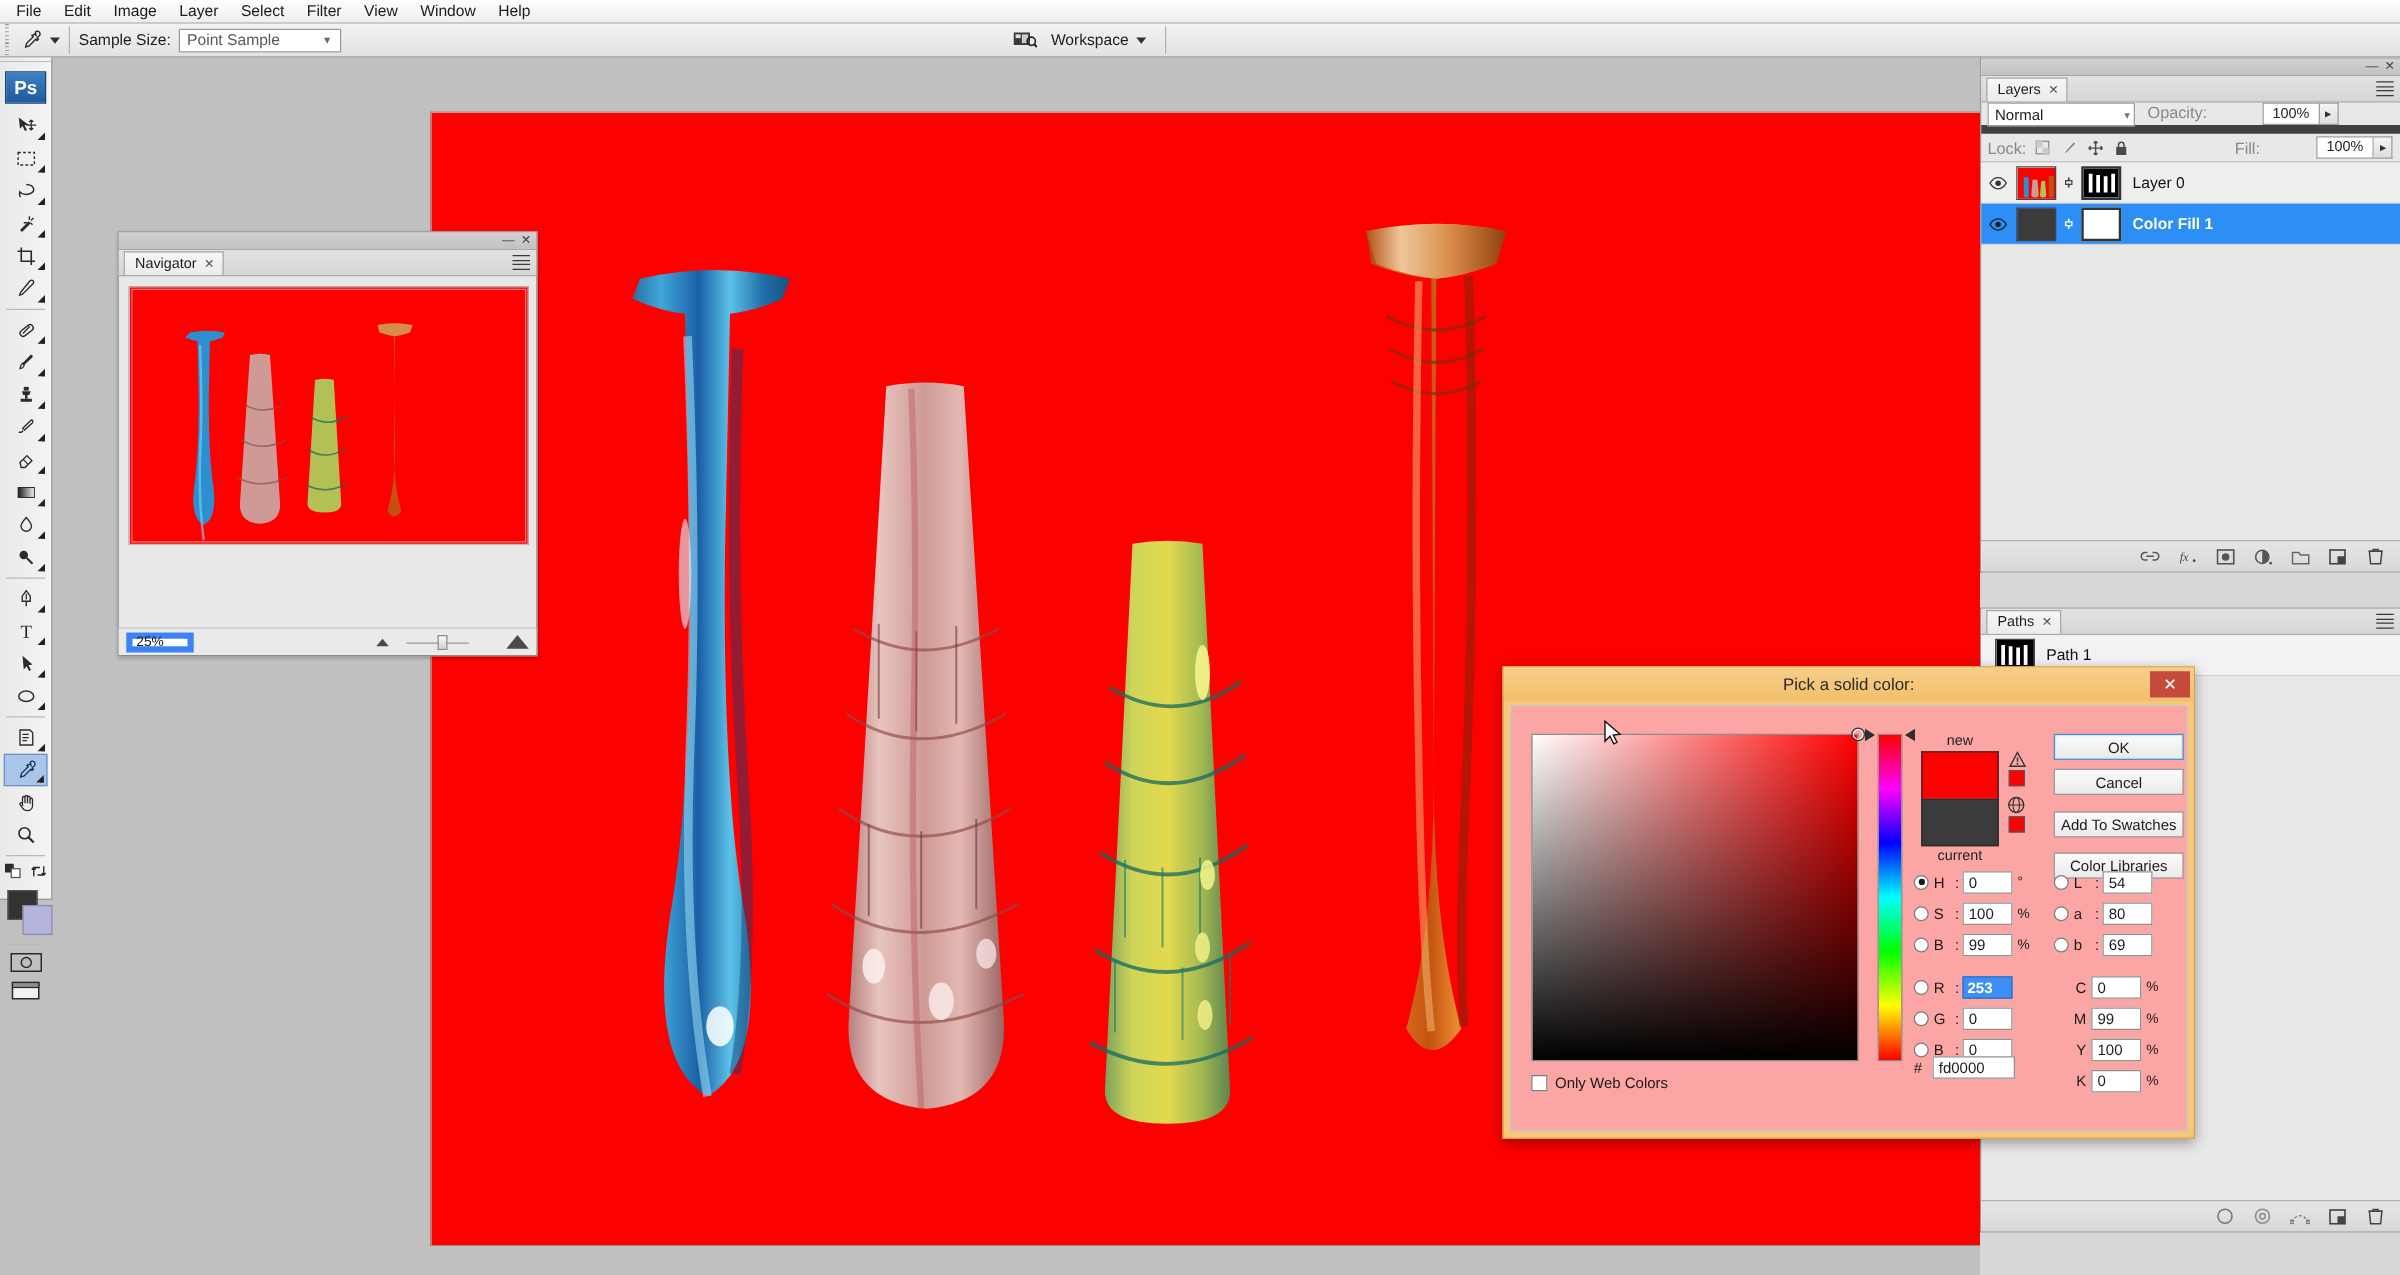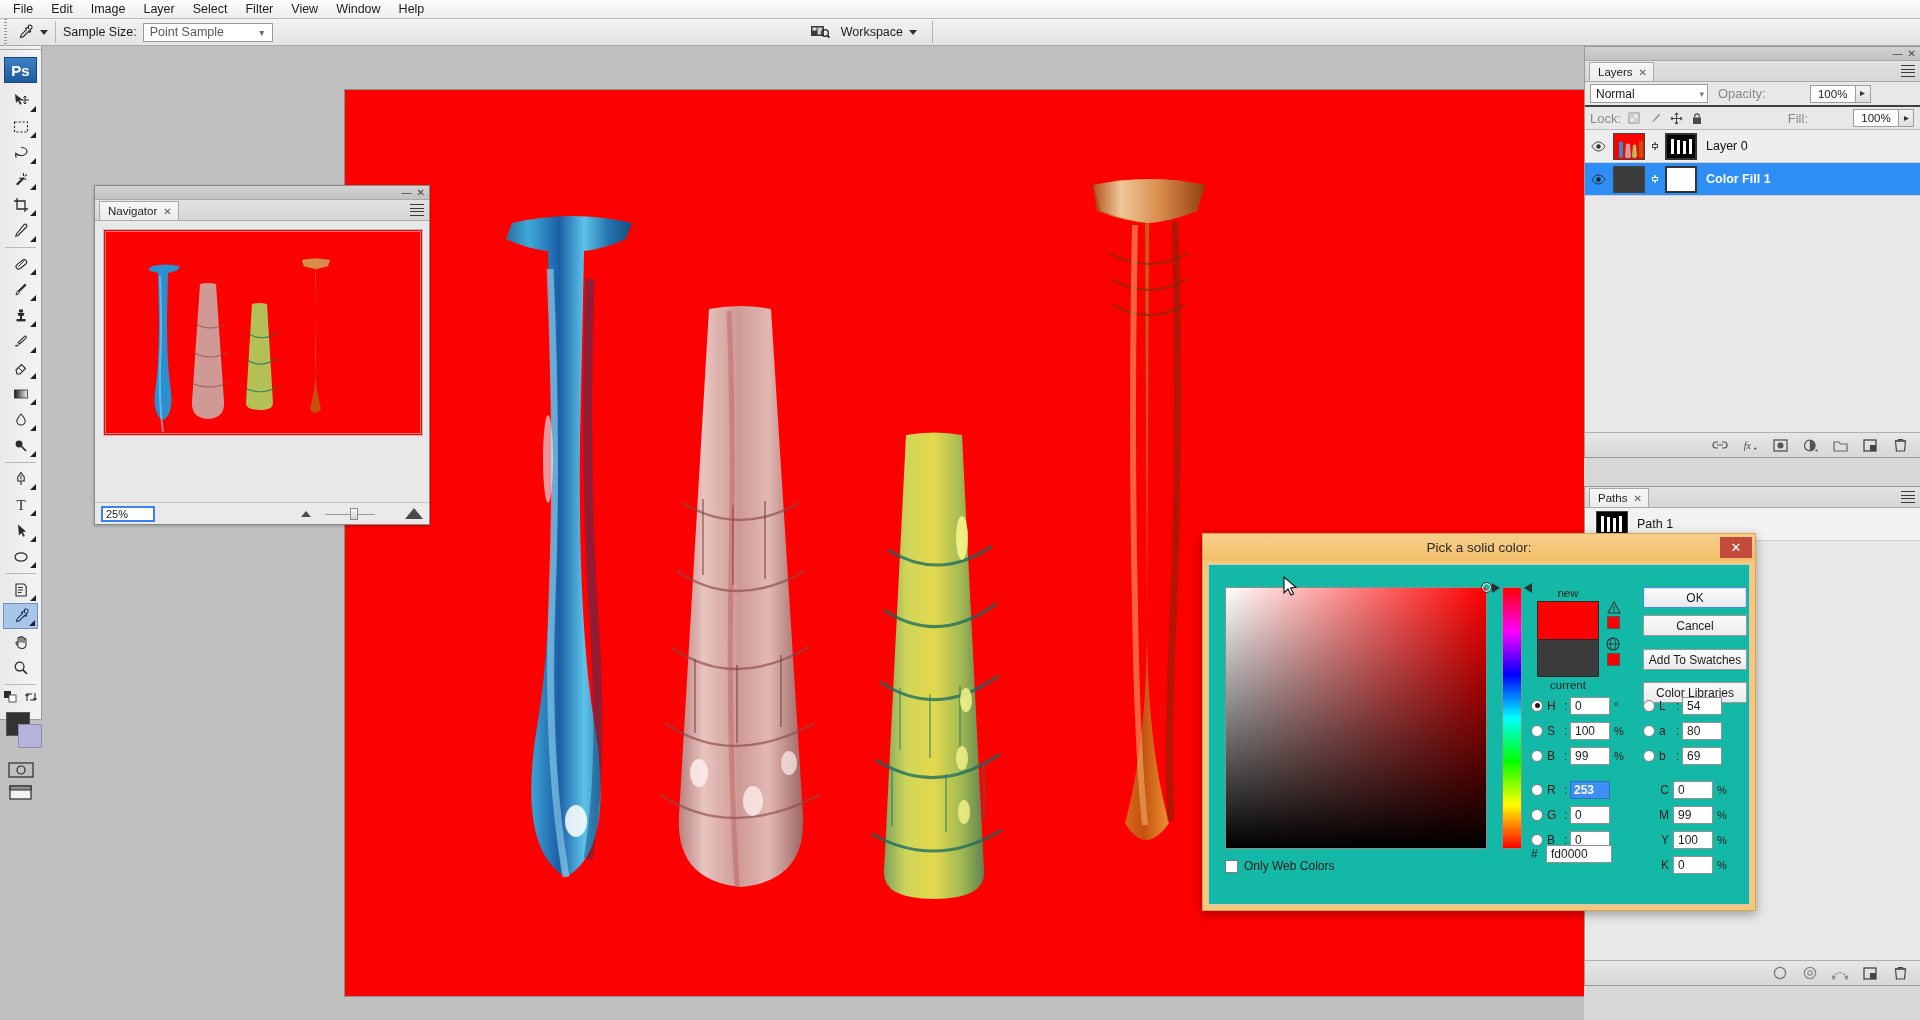--- a/index.html
+++ b/index.html
@@ -140,41 +140,41 @@
     position: relative; width: 320px; height: 207px; background: #fd0000;
     border: 1px solid #bdbdbd; overflow: hidden;
   }
   .nav-view-rect { position: absolute; inset: 1px; border: 1px solid #ff7a7a; }
   .nav-footer {
     position: absolute; left: 0; right: 0; bottom: 0; height: 22px;
     background: #eaeaea; border-top: 1px solid #c4c4c4;
     display: flex; align-items: center; padding: 0 6px; gap: 6px;
   }
   .zoom-box {
-    width: 54px; height: 16px; background: #fff; border: 2px solid #3b82f6;
+    width: 54px; height: 16px; background: #fff; border: 5px solid #3b82f6;
     font-size: 11px; color: #222; display: flex; align-items: center; padding-left: 3px;
   }
   .zoom-slider { flex: 1; height: 16px; position: relative; margin: 0 24px 0 8px; }
   .zoom-track { position: absolute; left: 0; right: 0; top: 8px; height: 1px; background: #9b9b9b; }
   .zoom-knob {
     position: absolute; left: 50%; top: 2px; width: 8px; height: 12px;
     background: linear-gradient(#fafafa,#d2d2d2); border: 1px solid #8c8c8c;
   }
   .zoom-sm, .zoom-lg { width: 0; height: 0; border-style: solid; }
   .zoom-sm { border-width: 0 5px 6px 5px; border-color: transparent transparent #4a4a4a transparent; }
   .zoom-lg { border-width: 0 9px 11px 9px; border-color: transparent transparent #4a4a4a transparent; }
 
   
   .dock { position: absolute; right: 0; top: 46px; width: 336px; height: 974px; background: #d7d7d7; }
   #layers-panel { position: absolute; right: 0; top: 0; width: 336px; height: 412px; background: #e8e8e8; border: 1px solid #9a9a9a; border-right: none; }
   #paths-panel  { position: absolute; right: 0; top: 440px; width: 336px; height: 500px; background: #e8e8e8; border: 1px solid #9a9a9a; border-right: none; }
 
   .ly-row1 {
-    height: 25px; display: flex; align-items: center; padding: 0 6px 0 5px; gap: 4px;
-    border-bottom: 2px solid #404040;
+    height: 25px; display: flex; padding: 0 6px 0 5px; gap: 4px;
+    border-bottom: 7px solid #404040;
   }
   .blend-combo {
     width: 118px; height: 19px; background: #fff; border: 1px solid #9d9d9d;
     display: flex; align-items: center; padding-left: 5px; font-size: 12px; color: #1c1c1c;
   }
   .blend-combo .chev { margin-left: auto; margin-right: 3px; color: #777; font-size: 9px; }
   .mini-label { font-size: 13px; color: #888; margin-left: 6px; }
   .num-box {
     width: 46px; height: 18px; background: #fff; border: 1px solid #9d9d9d;
     display: flex; align-items: center; justify-content: center; font-size: 11.5px; color: #1c1c1c; margin-left: 40px;
@@ -216,21 +216,21 @@
     display: flex; align-items: center; justify-content: center; position: relative;
   }
   .pk-title .t { font-size: 13.5px; color: #2a2a2a; }
   .pk-close {
     position: absolute; right: 3px; top: 3px; width: 32px; height: 21px;
     background: #c44b3c; color: #fff; font-size: 13px;
     display: flex; align-items: center; justify-content: center;
   }
   .pk-body {
     position: absolute; left: 5px; right: 5px; top: 30px; bottom: 5px;
-    background: #14b8a6; border: 1px solid #c9c9c9; padding-left: 12px;
+    background: #fca5a5; border: 1px solid #c9c9c9; padding-left: 12px;
   }
   .sv-field {
     position: absolute; left: 16px; top: 22px; width: 262px; height: 262px;
     border: 1px solid #8d8d8d;
     background:
       linear-gradient(to bottom, rgba(0,0,0,0) 0%, rgba(0,0,0,1) 100%),
       linear-gradient(to right, #ffffff 0%, #ff0000 100%);
   }
   .sv-marker {
     position: absolute; right: -5px; top: -5px; width: 9px; height: 9px;

